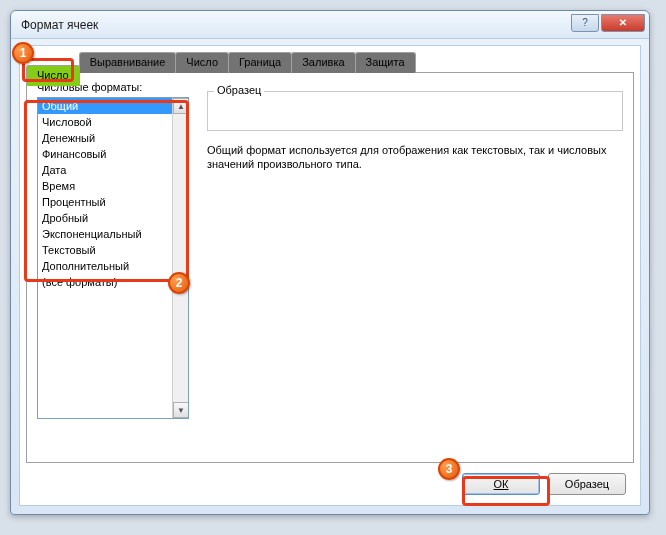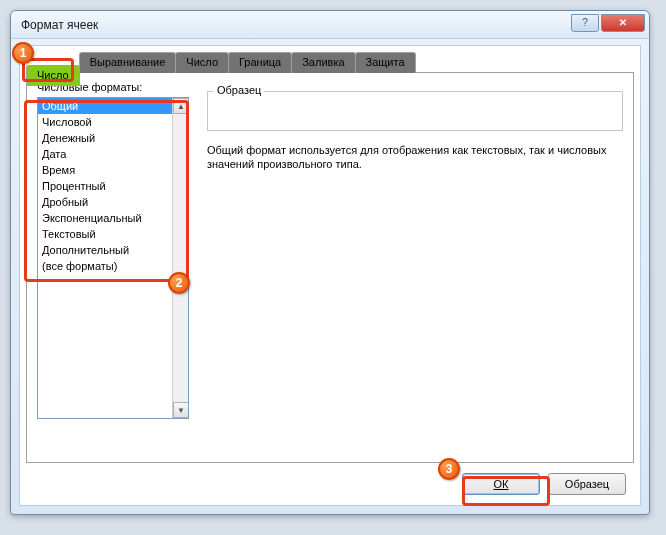--- a/index.html
+++ b/index.html
@@ -223,20 +223,21 @@
 
     <div class="tab-panel">
 
       <div class="formats-label">Числовые форматы:</div>
 
       <div class="fmt-list">
         <div class="fmt-list-inner">
           <div class="fmt-item selected">Общий</div>
           <div class="fmt-item">Числовой</div>
           <div class="fmt-item">Денежный</div>
+          <div class="fmt-item">Финансовый</div>
           <div class="fmt-item">Дата</div>
           <div class="fmt-item">Время</div>
           <div class="fmt-item">Процентный</div>
           <div class="fmt-item">Дробный</div>
           <div class="fmt-item">Экспоненциальный</div>
           <div class="fmt-item">Текстовый</div>
           <div class="fmt-item">Дополнительный</div>
           <div class="fmt-item">(все форматы)</div>
         </div>
         <div class="scrollbar">

